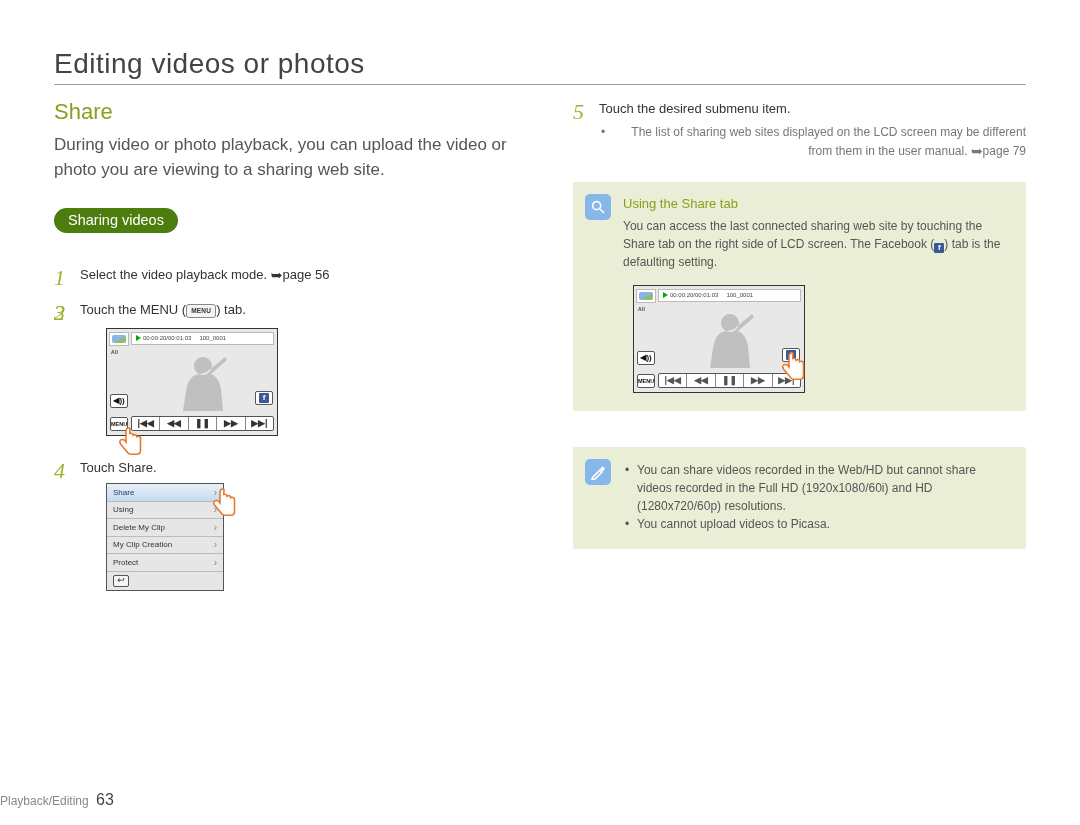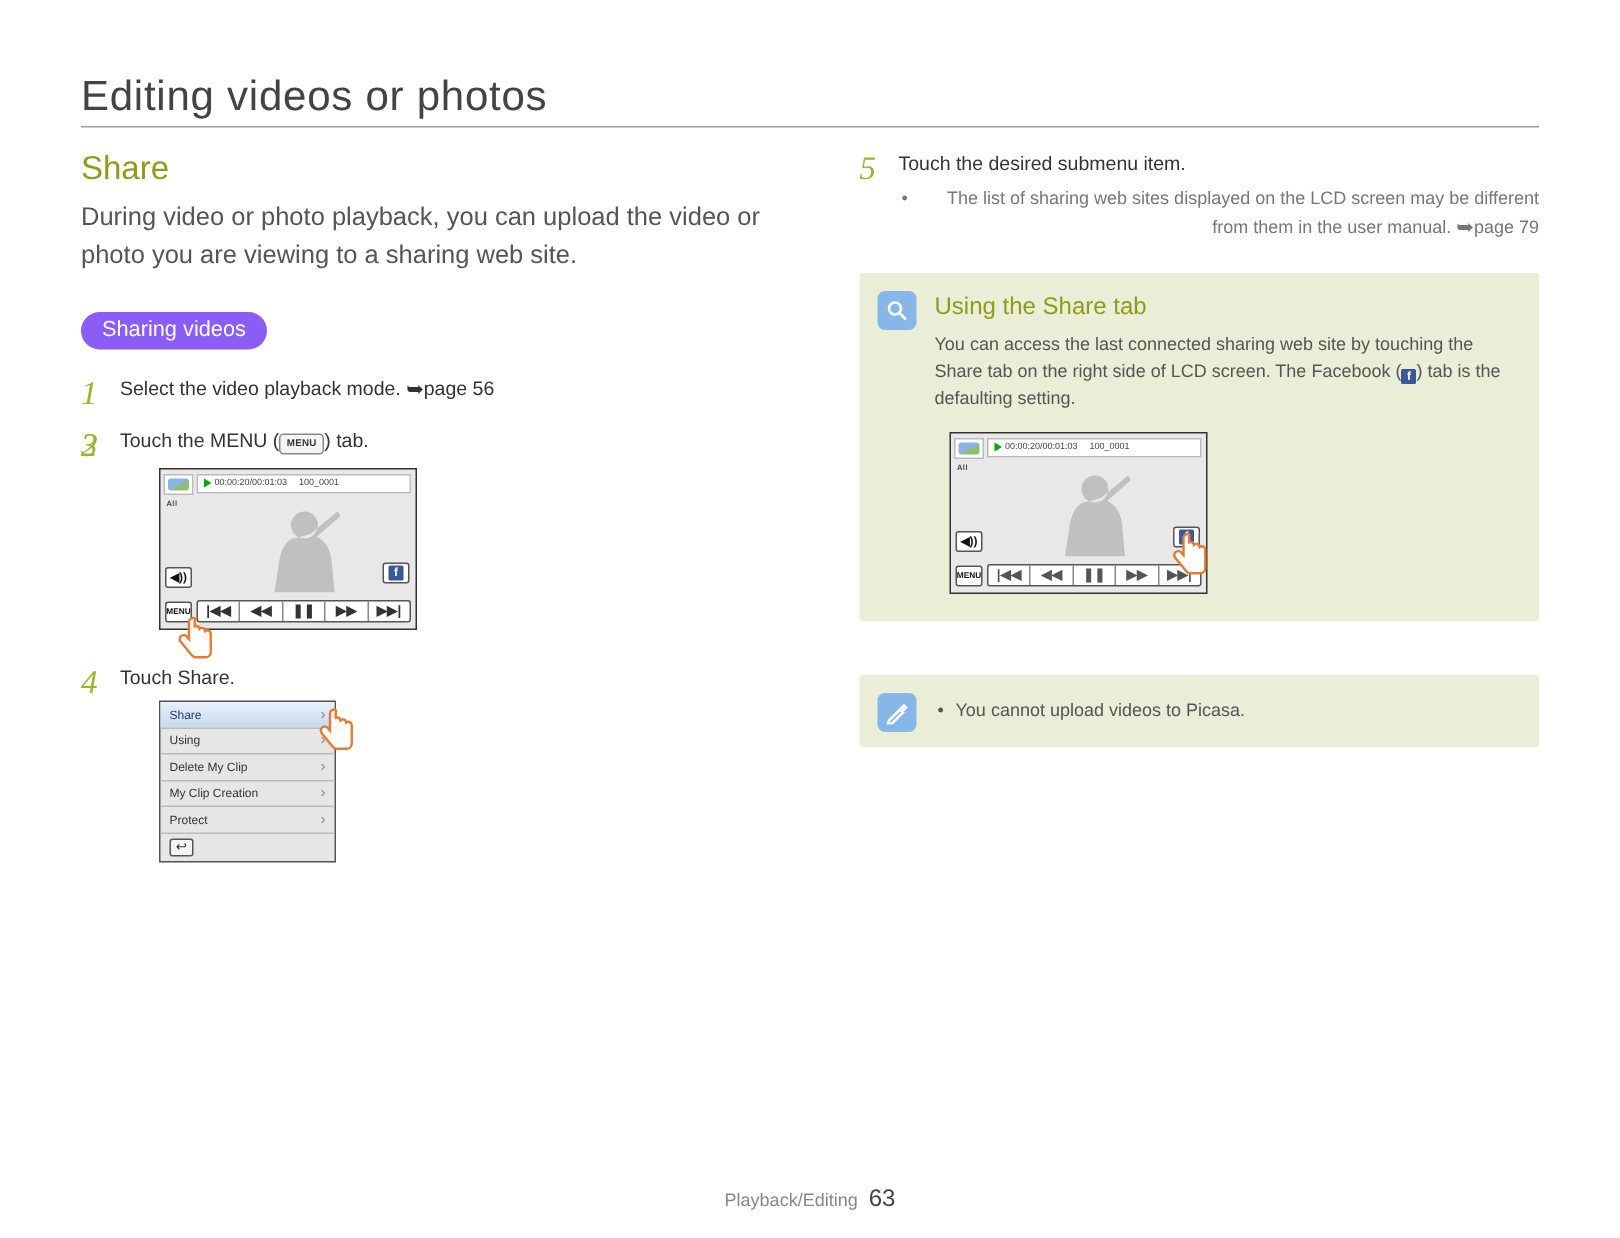--- a/index.html
+++ b/index.html
@@ -6,21 +6,21 @@
   html, body { width: 1080px; height: 825px; background: #fff; font-family: "Helvetica Neue", Arial, sans-serif; font-weight: 300; }
   body { padding: 48px 54px 12px 54px; position: relative; color: #333; }
   .page-title { font-size: 28px; font-weight: 100; letter-spacing: .5px; margin-bottom: 4px; color: #434343; }
   .hr-under-title { border: none; border-top: 1.2px solid #9e9e9e; margin-bottom: 14px; }
   .columns { display: flex; gap: 66px; }
   .col { flex: 1 1 0; }
 
   .section-title { color: #8f9b1b; font-size: 22px; font-weight: 300; margin-bottom: 8px; }
   .intro-text { font-size: 17px; line-height: 1.45; color: #555; margin-bottom: 26px; }
 
-  .pill { display: inline-block; background: #8b5cf6; color: #fff; font-size: 14.5px; font-weight: 400; padding: 4px 14px 5px 14px; border-radius: 14px; margin-bottom: 16px; }
+  .pill { display: inline-block; background: #4d7c0f; color: #fff; font-size: 14.5px; font-weight: 400; padding: 4px 14px 5px 14px; border-radius: 14px; margin-bottom: 32px; }
 
   ol.steps { list-style: none; counter-reset: step; }
   ol.steps > li { position: relative; padding-left: 26px; margin-bottom: 14px; font-size: 13px; line-height: 1.5; color: #333; }
   ol.steps > li::before { counter-increment: step; content: counter(step); position: absolute; left: 0; top: -4px; font-style: italic; font-family: Georgia, "Times New Roman", serif; font-size: 22px; color: #a1b232; }
   ul.sub { list-style: none; margin-top: 4px; }
   ul.sub > li { position: relative; padding-left: 14px; font-size: 12px; color: #777; line-height: 1.5; text-align: right; }
   ul.sub > li::before { content: "•"; position: absolute; left: 2px; color: #777; }
   .menu-pill { display: inline-flex; align-items: center; justify-content: center; height: 14px; padding: 0 4px; border: 1px solid #888; border-radius: 3px; font-size: 6.5px; font-weight: 700; vertical-align: 1px; background: #f5f5f5; letter-spacing: .2px; }
   .ref-arrow { font-size: 14px; vertical-align: -1px; }
 
@@ -54,30 +54,30 @@
   .menu-shot .back-row { height: 18px; display: flex; align-items: center; padding: 0 6px; }
   .back-btn { width: 16px; height: 12px; border: .8px solid #555; border-radius: 2px; display: flex; align-items: center; justify-content: center; font-size: 9px; background: #f5f5f5; }
 
   
   .callout {
     background: #ebeed6; border-radius: 2px; padding: 14px 16px 16px 50px;
     margin-top: 20px; position: relative; font-size: 12px; color: #555;
   }
   .callout .badge { position: absolute; left: 12px; top: 12px; width: 26px; height: 26px; background: #86b7e8; border-radius: 5px; display: flex; align-items: center; justify-content: center; color: #fff; }
   .callout .badge svg { width: 16px; height: 16px; }
-  .callout-title { color: #8f9b1b; font-size: 16px; margin-bottom: 6px; }
+  .callout-title { color: #8f9b1b; font-size: 13px; margin-bottom: 6px; }
   .callout p, .callout li { line-height: 1.5; }
   .callout ul { list-style: none; }
   .callout ul > li { position: relative; padding-left: 14px; }
   .callout ul > li::before { content: "•"; position: absolute; left: 2px; color: #555; }
 
   .fb-inline { display: inline-flex; vertical-align: -2px; }
 
   
-  .footer { position: absolute; bottom: 16px; left: 0; right: 0; text-align: center; font-size: 12px; color: #888; }
+  .footer { position: absolute; bottom: 16px; left: 0; right: 0; text-align: left; font-size: 12px; color: #888; }
   .footer .pg { font-size: 16px; color: #444; margin-left: 4px; }
 
   
   .inl { display: inline; }
 </style>
 </head>
 <body>
 
 <svg width="0" height="0" style="position:absolute">
   <defs>
@@ -233,20 +233,21 @@
     </div>
 
     <div class="callout" style="margin-top:36px">
       <div class="badge">
         <svg viewBox="0 0 24 24" fill="none" stroke="#fff" stroke-width="2.5">
             <path d="M4 20 L15 9 L18 12 L7 23 L3 23 Z"></path>
             <path d="M16 8 L19 5 L21 7 L18 10"></path>
           </svg>
       </div>
       <ul>
+        <li>You can share videos recorded in the Web/HD but cannot share videos recorded in the Full HD (1920x1080/60i) and HD (1280x720/60p) resolutions.</li>
         <li>You cannot upload videos to Picasa.</li>
       </ul>
     </div>
   </div>
 </div>
 
 <div class="footer">
   <span>Playback/Editing</span>
   <span class="pg">63</span>
 </div>

